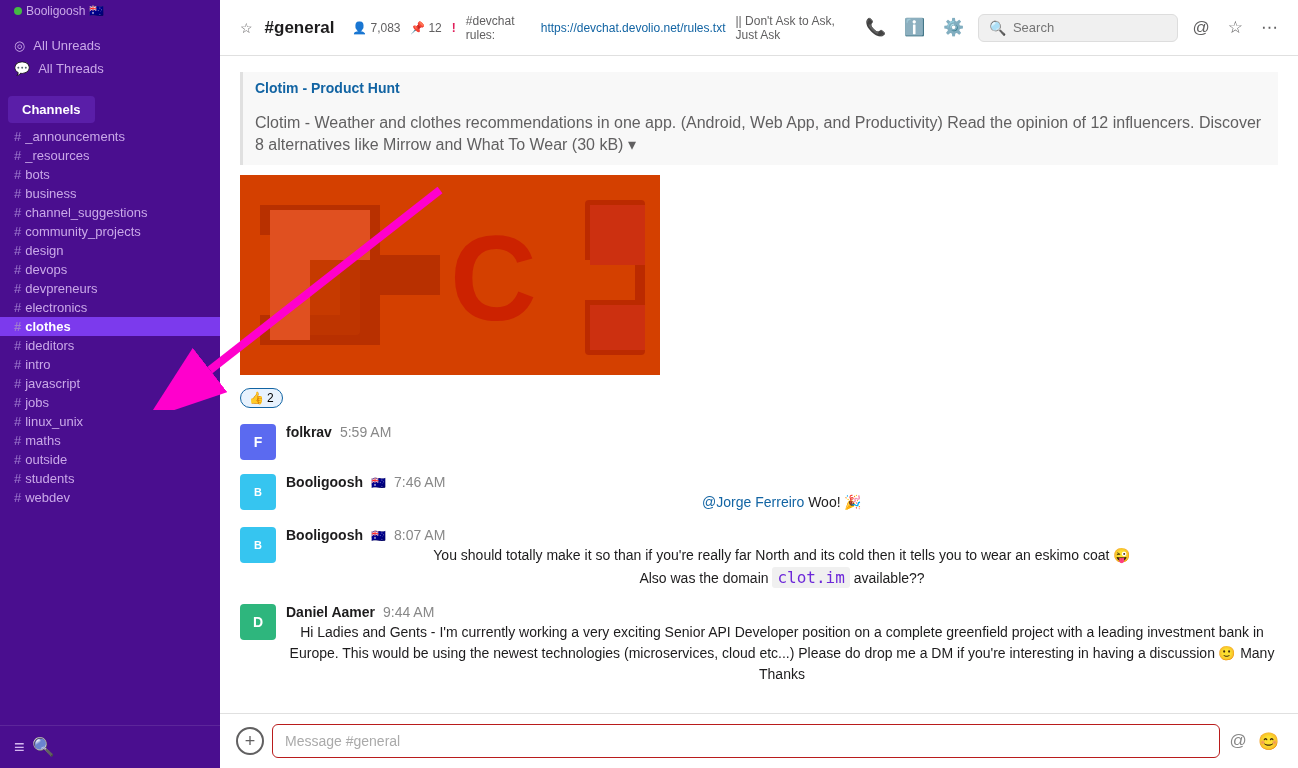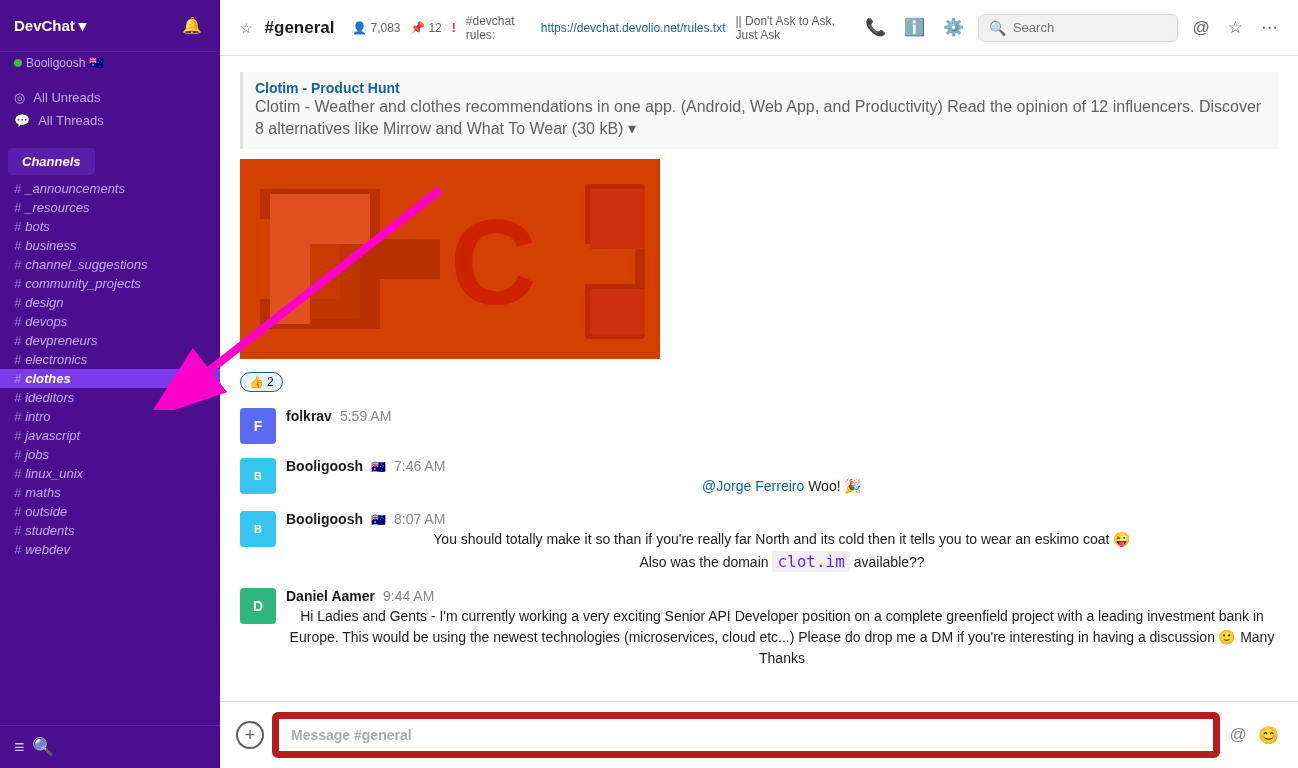--- a/index.html
+++ b/index.html
@@ -64,21 +64,20 @@
       align-items: center;
       gap: 8px;
       padding: 4px 14px;
       color: #c9a8e8;
       cursor: pointer;
       font-size: 13px;
     }
 
     #channels-section {
       padding: 8px 0 4px;
-      font-style: italic;
     }
 
     .section-header {
       padding: 6px 14px;
       font-size: 13px;
       font-weight: 700;
       color: #fff;
       background: #5a1ea8;
       display: inline-block;
       border-radius: 4px;
@@ -267,21 +266,21 @@
       background: #f8f8f8;
       border-left: 3px solid #e0e0e0;
       padding: 8px 12px;
       margin-bottom: 10px;
     }
 
     .preview-title {
       color: #1264a3;
       font-weight: 600;
       font-size: 14px;
-      margin-bottom: 0;
+      margin-bottom: 16px;
     }
 
     .preview-text {
       color: #616061;
       font-size: 16px;
       line-height: 1.4;
     }
 
     
     #ph-svg {
@@ -333,27 +332,26 @@
       border-radius: 50%;
       display: flex; align-items: center; justify-content: center;
       cursor: pointer;
       color: #616061;
       font-size: 18px;
       flex-shrink: 0;
     }
 
     #message-input {
       flex: 1;
-      border: 7px solid #b91c1c;
+      border: 1px solid #b91c1c;
       border-radius: 6px;
       padding: 8px 12px;
       font-size: 14px;
       outline: none;
       color: #1d1c1d;
-      font-weight: bold;
     }
 
     #message-input::placeholder { color: #aaa; }
 
     .input-action-btn {
       background: none;
       border: none;
       cursor: pointer;
       color: #888;
       font-size: 17px;
@@ -367,27 +365,20 @@
       width: 450px;
       height: 270px;
       pointer-events: none;
       z-index: 9999;
     }
   </style>
 </head>
 <body>
 
 <div id="sidebar">
-  <div id="sidebar-header">
-    <div id="workspace-name">
-      <span>DevChat</span>
-      <span>▾</span>
-    </div>
-    <button id="notification-bell" class="icon-btn">🔔</button>
-  </div>
 
   <div id="user-status">
     <span class="status-dot"></span>
     <span>Booligoosh</span>
     <span>🇦🇺</span>
   </div>
 
   <div id="sidebar-nav">
     <div class="nav-item">
       <span>◎</span>

